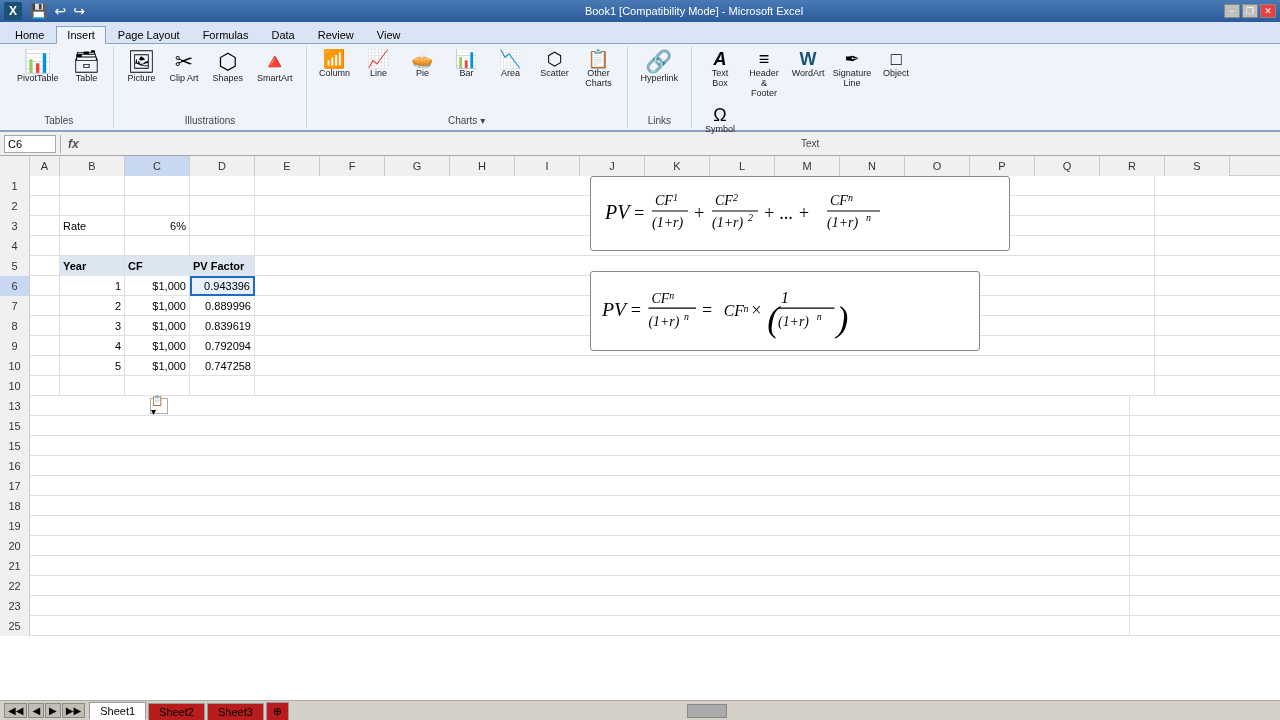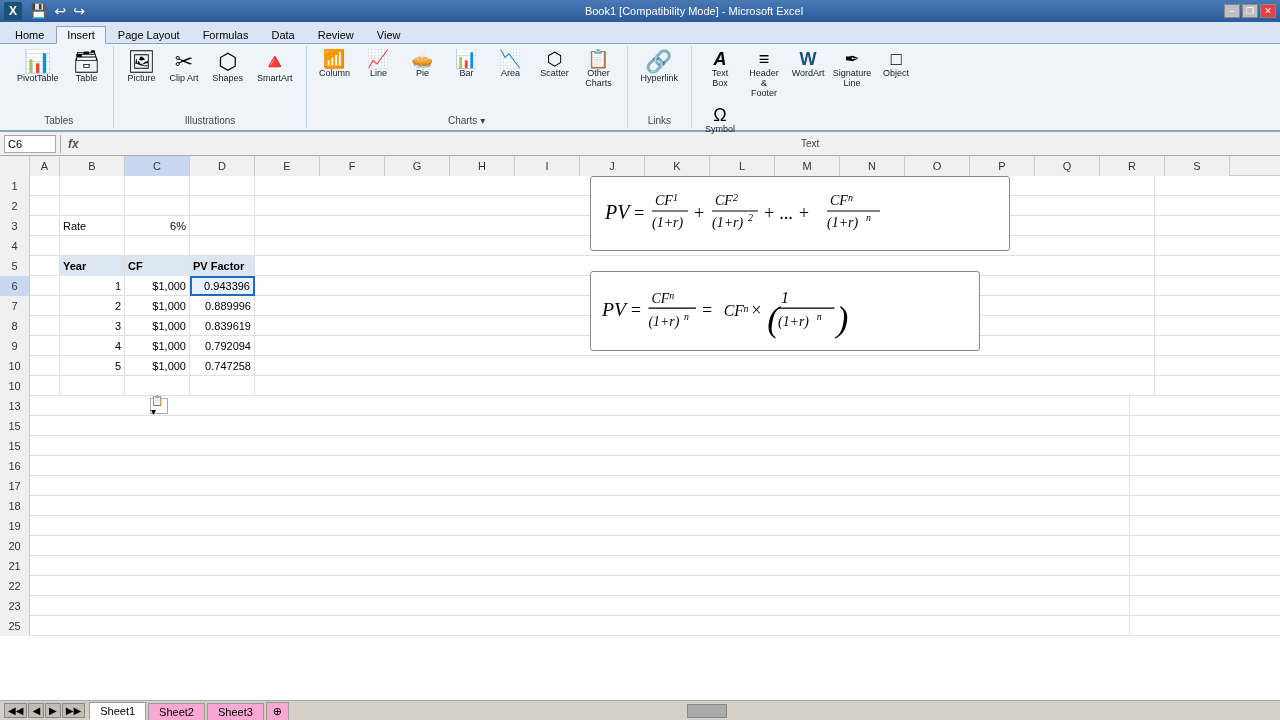--- a/index.html
+++ b/index.html
@@ -201,21 +201,21 @@
       background: #e8f0fc;
     }
     .grid-cell.right { justify-content: flex-end; }
     .grid-cell.header-style { background: #dce6f1; font-weight: bold; }
     .sheet-tab {
       padding: 2px 10px;
       font-size: 11px;
       cursor: pointer;
       border: 1px solid #999;
       border-bottom: none;
-      background: #f9a8d4;
+      background: #b91c1c;
       margin-right: 2px;
     }
     .sheet-tab.active {
       background: white;
       border-bottom: 1px solid white;
     }
 
     
     #main-area {
       display: flex;

